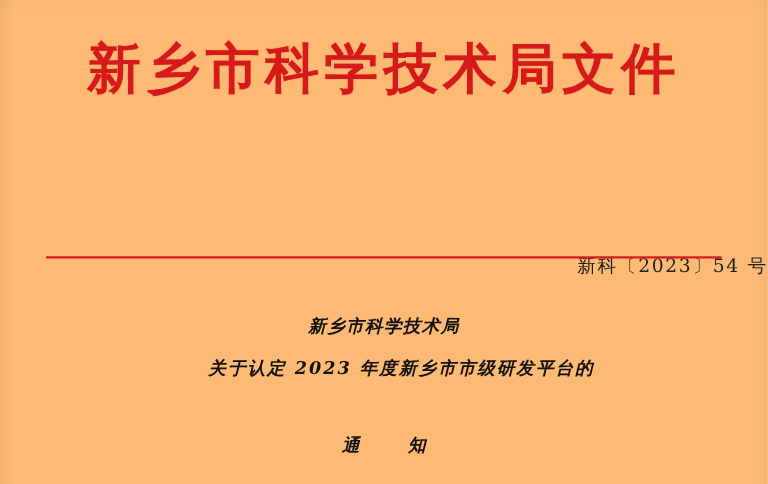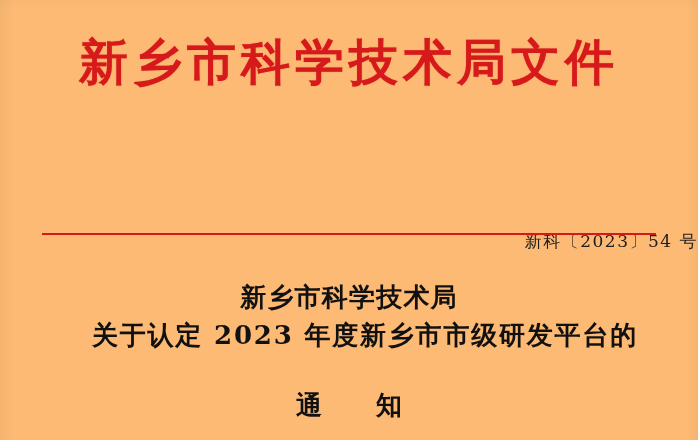--- a/index.html
+++ b/index.html
@@ -74,25 +74,26 @@
   .body-block {
     position: absolute;
     top: 278px;
     left: 0;
     width: 698px;
     text-align: center;
     color: #111;
   }
 
   .body-line {
-    font-size: 26px;
+    font-size: 16px;
     font-weight: bold;
     letter-spacing: 1.2px;
     line-height: 38px;
     white-space: nowrap;
+    font-style: italic;
   }
 
   .body-line.wide {
     letter-spacing: 1.8px;
     padding-left: 32px;
   }
 
   .body-line.spaced {
     letter-spacing: 14px;
     padding-left: 14px;

